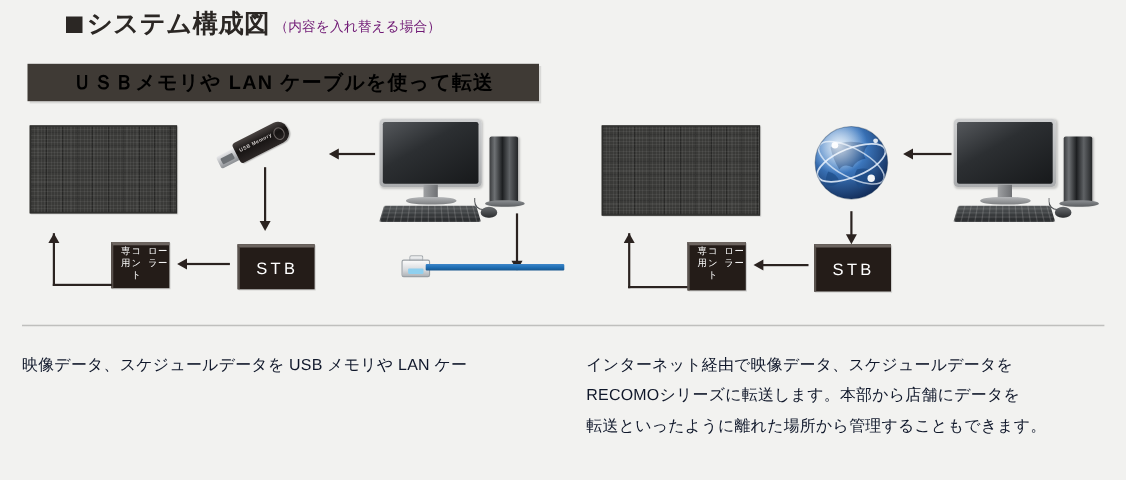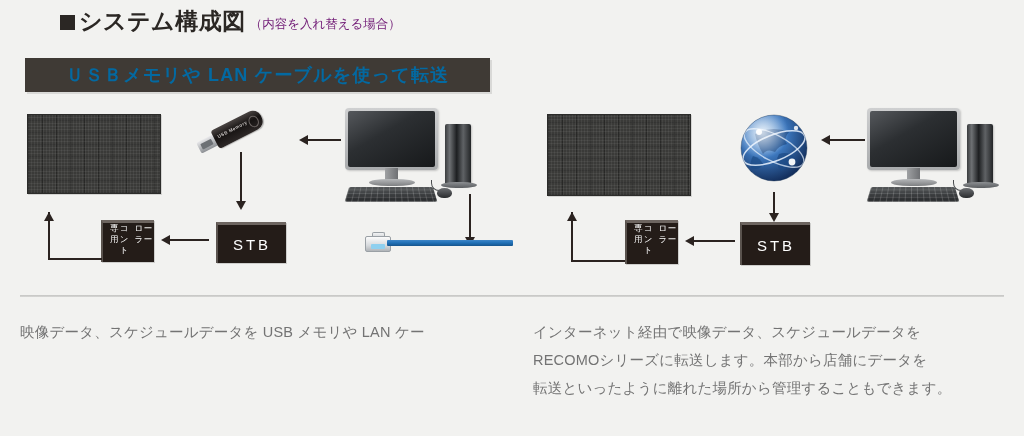--- a/index.html
+++ b/index.html
@@ -39,21 +39,21 @@
   
   .barwrap{position:relative;width:465px;height:34px;}
   .bar{
     position:absolute;left:0;top:0;width:465px;height:34px;
     background:#3f3a35;
     box-shadow:2px 2px 0 rgba(0,0,0,0.10);
   }
   .bar-label{
     position:absolute;left:0;top:0;width:465px;height:34px;
     display:flex;align-items:center;justify-content:center;
-    color:#0369a1;font-size:18px;font-weight:bold;letter-spacing:1.2px;
+    color:#000000;font-size:18px;font-weight:bold;letter-spacing:1.2px;
   }
 
   
   .diagram{position:absolute;left:0;top:44px;width:470px;height:200px;}
 
   
   .led{
     position:absolute;
     background:#3a3a38;
     background-image:
@@ -217,21 +217,21 @@
 
   
   .divider{
     position:absolute;left:20px;top:295px;width:984px;height:2px;
     background:linear-gradient(180deg,#d6d6d4 0%,#bdbdbb 50%,#e8e8e6 100%);
   }
 
   
   .caption{
     position:absolute;top:318px;width:470px;
-    font-size:14.5px;line-height:28px;color:#737373;letter-spacing:0.2px;
+    font-size:14.5px;line-height:28px;color:#0f172a;letter-spacing:0.2px;
   }
   .caption.left{left:20px;}
   .caption.right{left:533px;}
   .caption div{white-space:nowrap;}
 </style>
 </head>
 <body>
 
 <div class="page">
 

